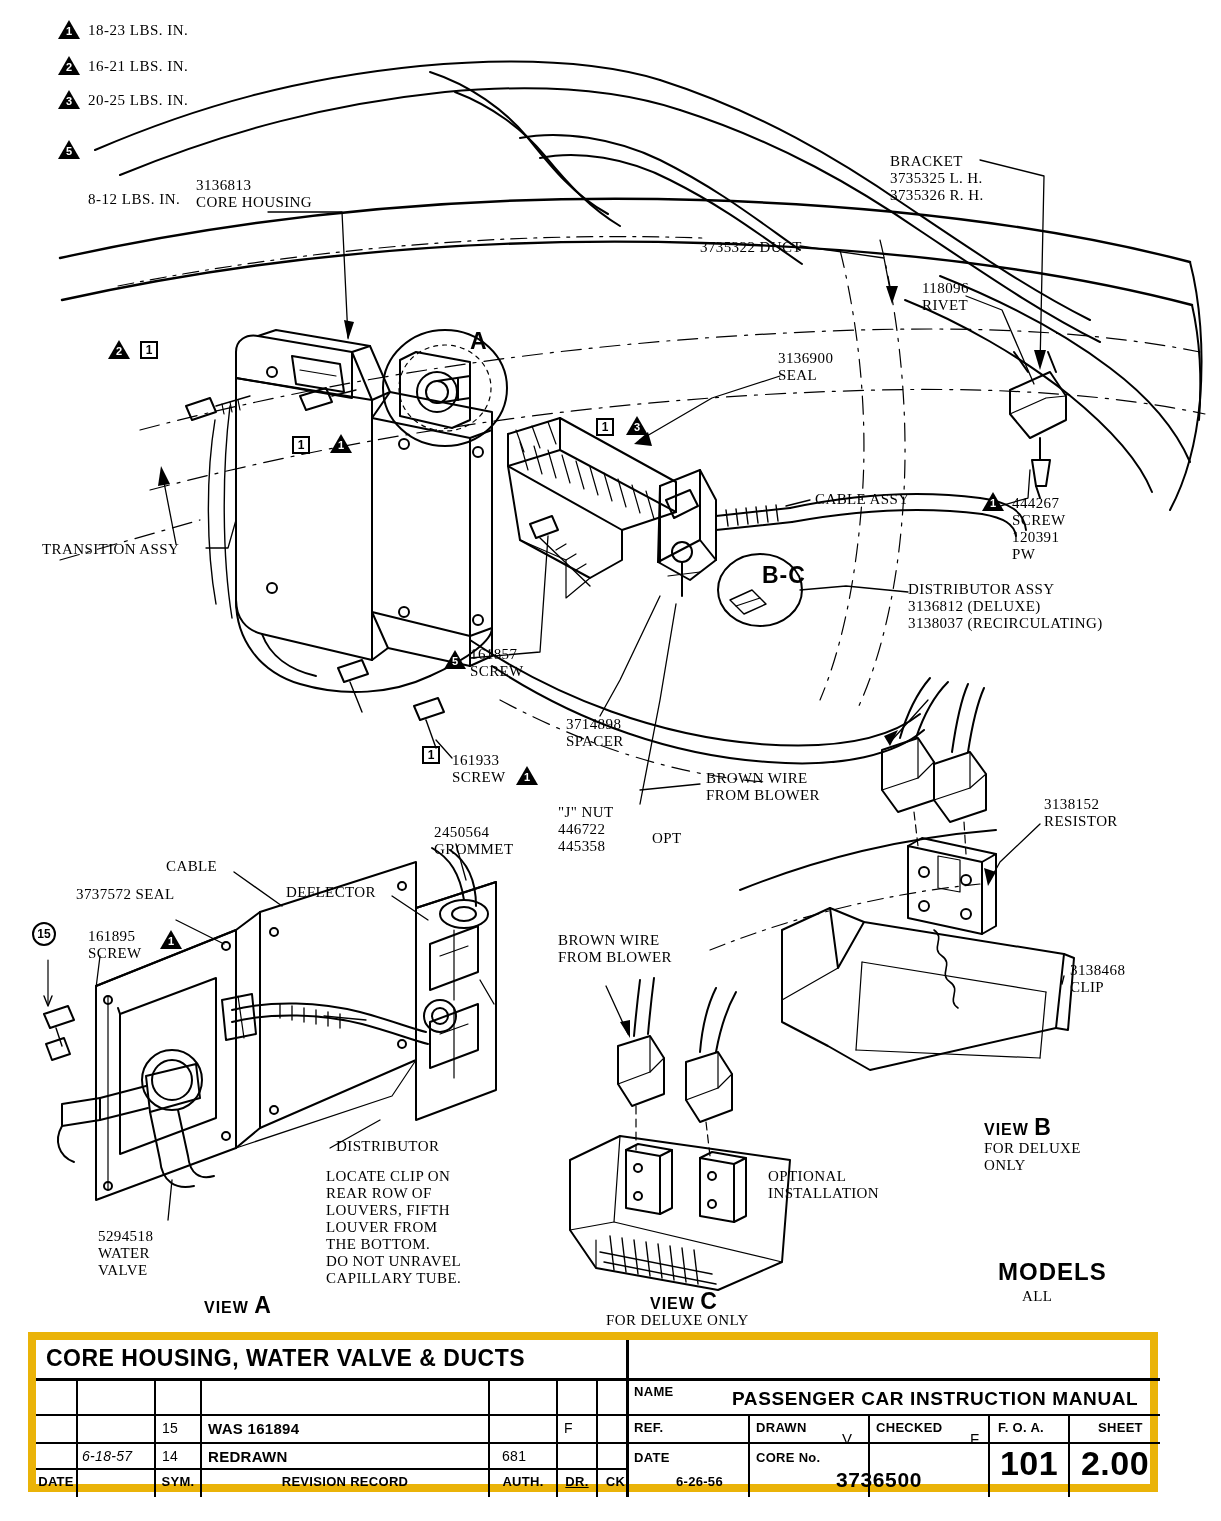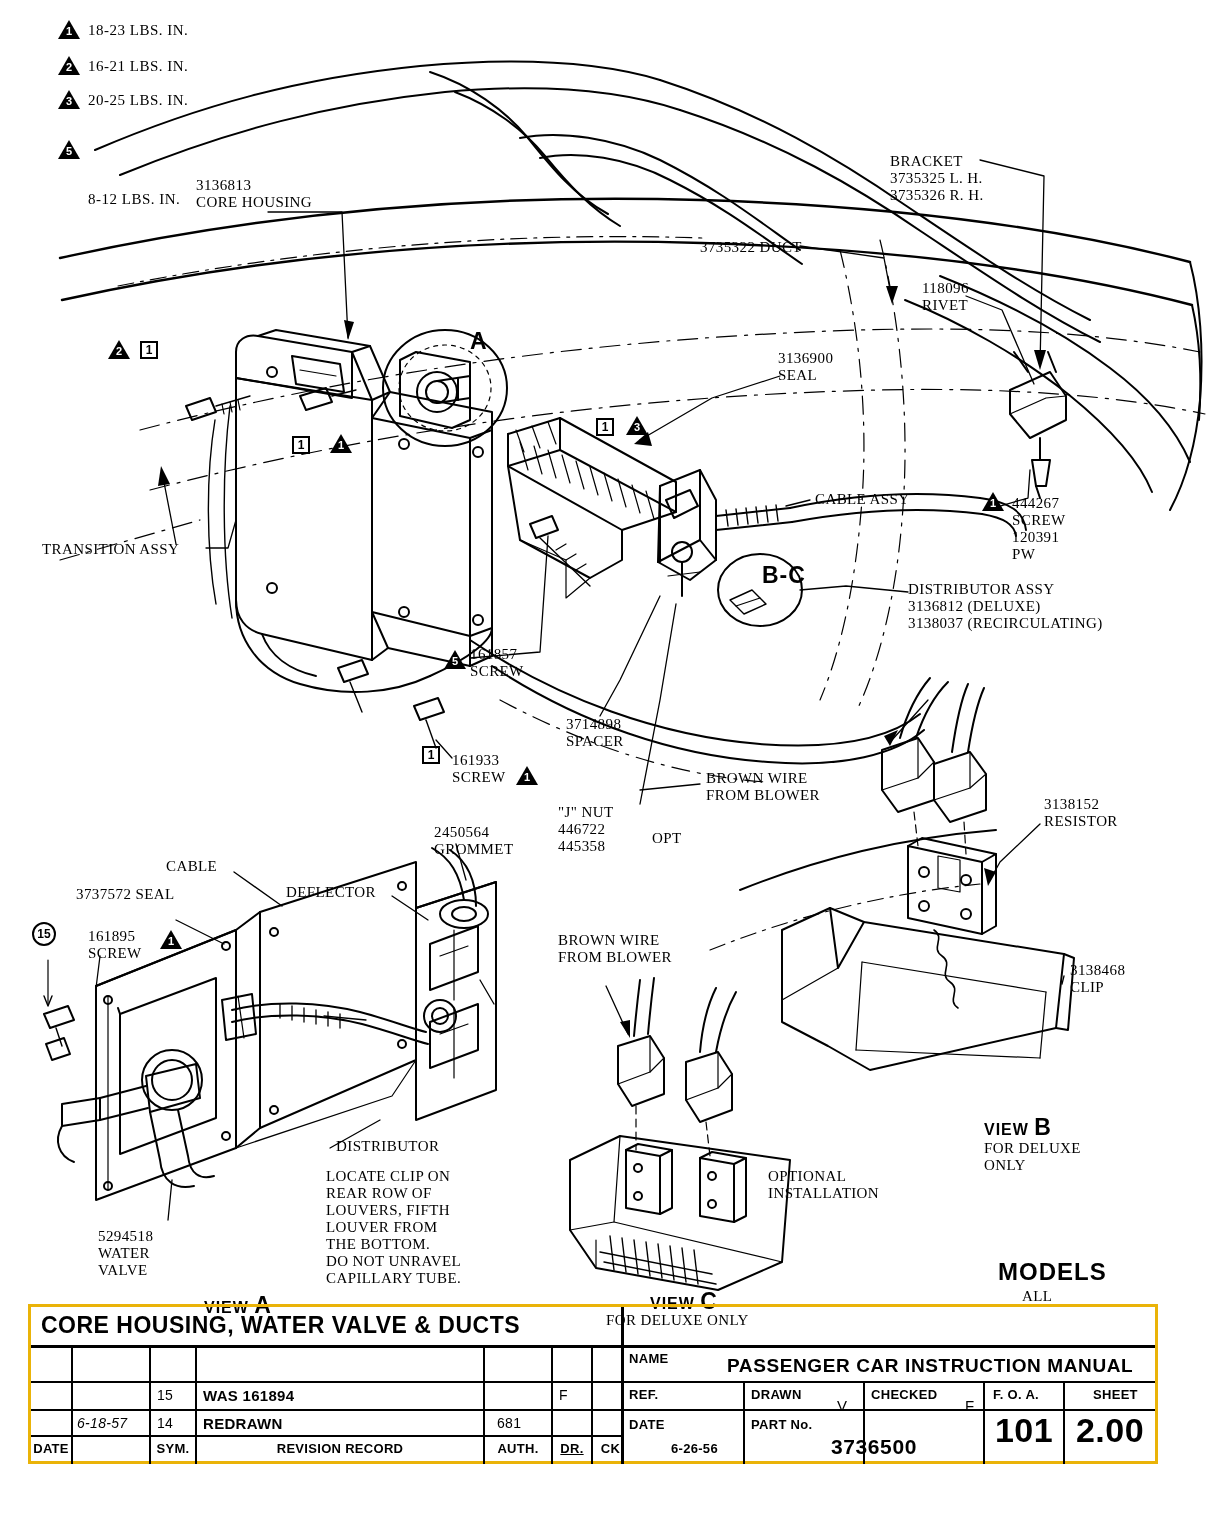--- a/index.html
+++ b/index.html
@@ -98,24 +98,24 @@
     font-family: "Liberation Serif", serif;
     font-size: 15px;
     line-height: 17px;
     letter-spacing: 0.4px;
     white-space: pre;
   }
   
   #titleblock {
     position: absolute;
     left: 28px;
-    top: 1304px;
+    top: 1332px;
     width: 1130px;
     height: 160px;
-    border: 3px solid #eab308;
+    border: 8px solid #eab308;
     box-sizing: border-box;
     font-family: "Liberation Sans", sans-serif;
   }
   #tb-title {
     position: absolute;
     left: 10px;
     top: 5px;
     font-size: 23px;
     font-weight: bold;
     letter-spacing: 0.5px;
@@ -656,21 +656,21 @@
     <div class="tbcell" style="left:598px; top:80px;">REF.</div>
     <div class="tbcell" style="left:720px; top:80px;">DRAWN</div>
     <div class="tbcell plain" style="left:806px; top:90px; font-size:15px;">V</div>
     <div class="tbcell" style="left:840px; top:80px;">CHECKED</div>
     <div class="tbcell plain" style="left:934px; top:90px; font-size:15px;">F</div>
     <div class="tbcell" style="left:962px; top:80px;">F. O. A.</div>
     <div class="tbcell" style="left:1062px; top:80px;">SHEET</div>
 
     <div class="tbcell" style="left:598px; top:110px;">DATE</div>
     <div class="tbcell" style="left:640px; top:134px;">6-26-56</div>
-    <div class="tbcell" style="left:720px; top:110px;">PART No.</div>
+    <div class="tbcell" style="left:720px; top:110px;">CORE No.</div>
     <div class="tbmid" style="left:800px; top:128px; font-size:21px;">3736500</div>
 
     <div class="tbbig" style="left:954px; top:104px; width:78px;">101</div>
     <div class="tbbig" style="left:1034px; top:104px; width:90px;">2.00</div>
 
     <div class="tbcell plain" style="left:126px; top:80px; font-size:14px;">15</div>
     <div class="tbcell" style="left:172px; top:80px; font-size:15px;">WAS 161894</div>
     <div class="tbcell plain" style="left:528px; top:80px; font-size:14px;">F</div>
 
     <div class="tbcell plain" style="left:46px; top:108px; font-size:14px;font-style:italic;">6-18-57</div>

